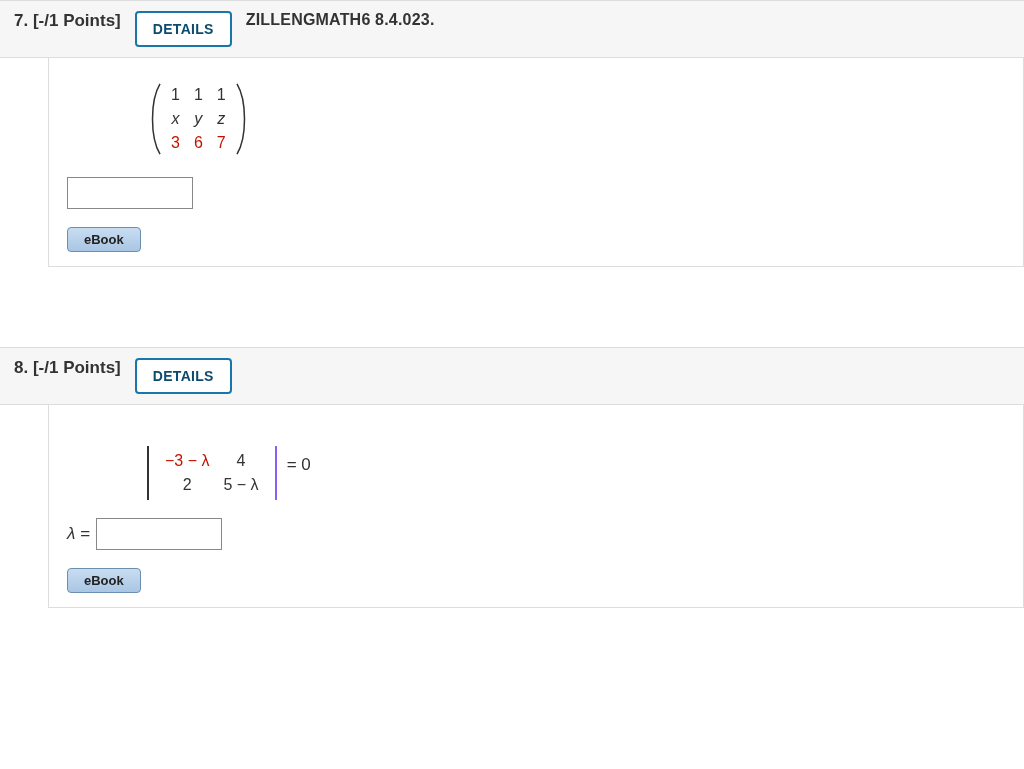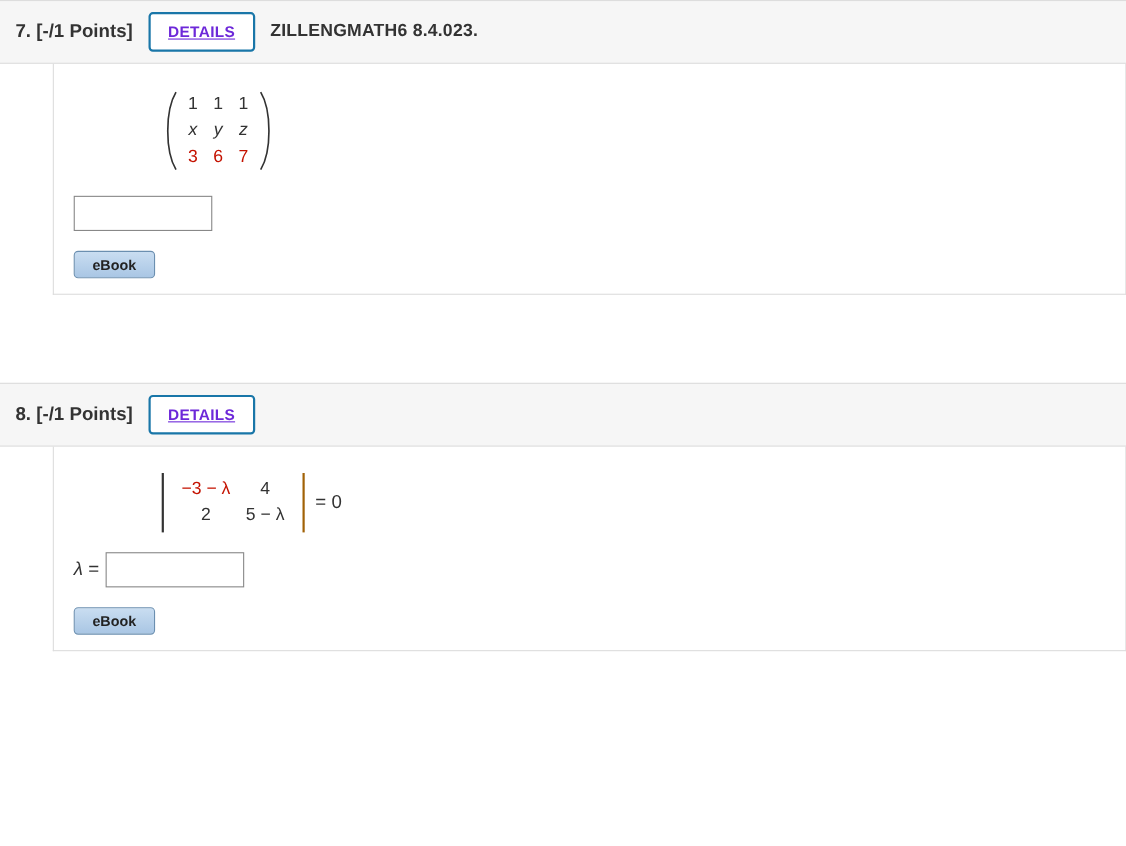--- a/index.html
+++ b/index.html
@@ -8,38 +8,37 @@
     font-size: 15px;
     color: #333;
     background: #fff;
   }
   .problem-header {
     background: #f6f6f6;
     border-top: 1px solid #ddd;
     border-bottom: 1px solid #ddd;
     padding: 10px 14px;
     display: flex;
-    align-items: center;
+    align-items: flex-start;
     gap: 14px;
   }
   .prob-num {
     font-weight: bold;
     font-size: 17px;
   }
   .details-btn {
     border: 2px solid #1976a8;
-    color: #6d28d9;
+    color: #0c4a6e;
     background: #fff;
     border-radius: 4px;
     padding: 8px 16px;
     font-weight: bold;
     font-size: 14px;
     cursor: pointer;
     letter-spacing: 0.3px;
-    text-decoration: underline;
   }
   .ref-code {
     font-weight: bold;
     font-size: 16px;
     letter-spacing: 0.2px;
   }
   .problem-body {
     margin-left: 48px;
     border: 1px solid #ddd;
     border-top: none;
@@ -94,22 +93,23 @@
     background: linear-gradient(#c9ddf1, #a9c6e4);
     border-radius: 4px;
     padding: 4px 16px;
     font-weight: bold;
     font-size: 13px;
     cursor: pointer;
     color: #222;
   }
   .det-bars {
     border-left: 2px solid #333;
-    border-right: 2px solid #a16207;
+    border-right: 2px solid #8b5cf6;
     padding: 2px 8px;
+    margin-top: 17px;
   }
   .det-inline {
     display: inline-flex;
     align-items: center;
     gap: 10px;
     font-size: 17px;
   }
   .lambda-label {
     font-style: italic;
     font-size: 17px;

